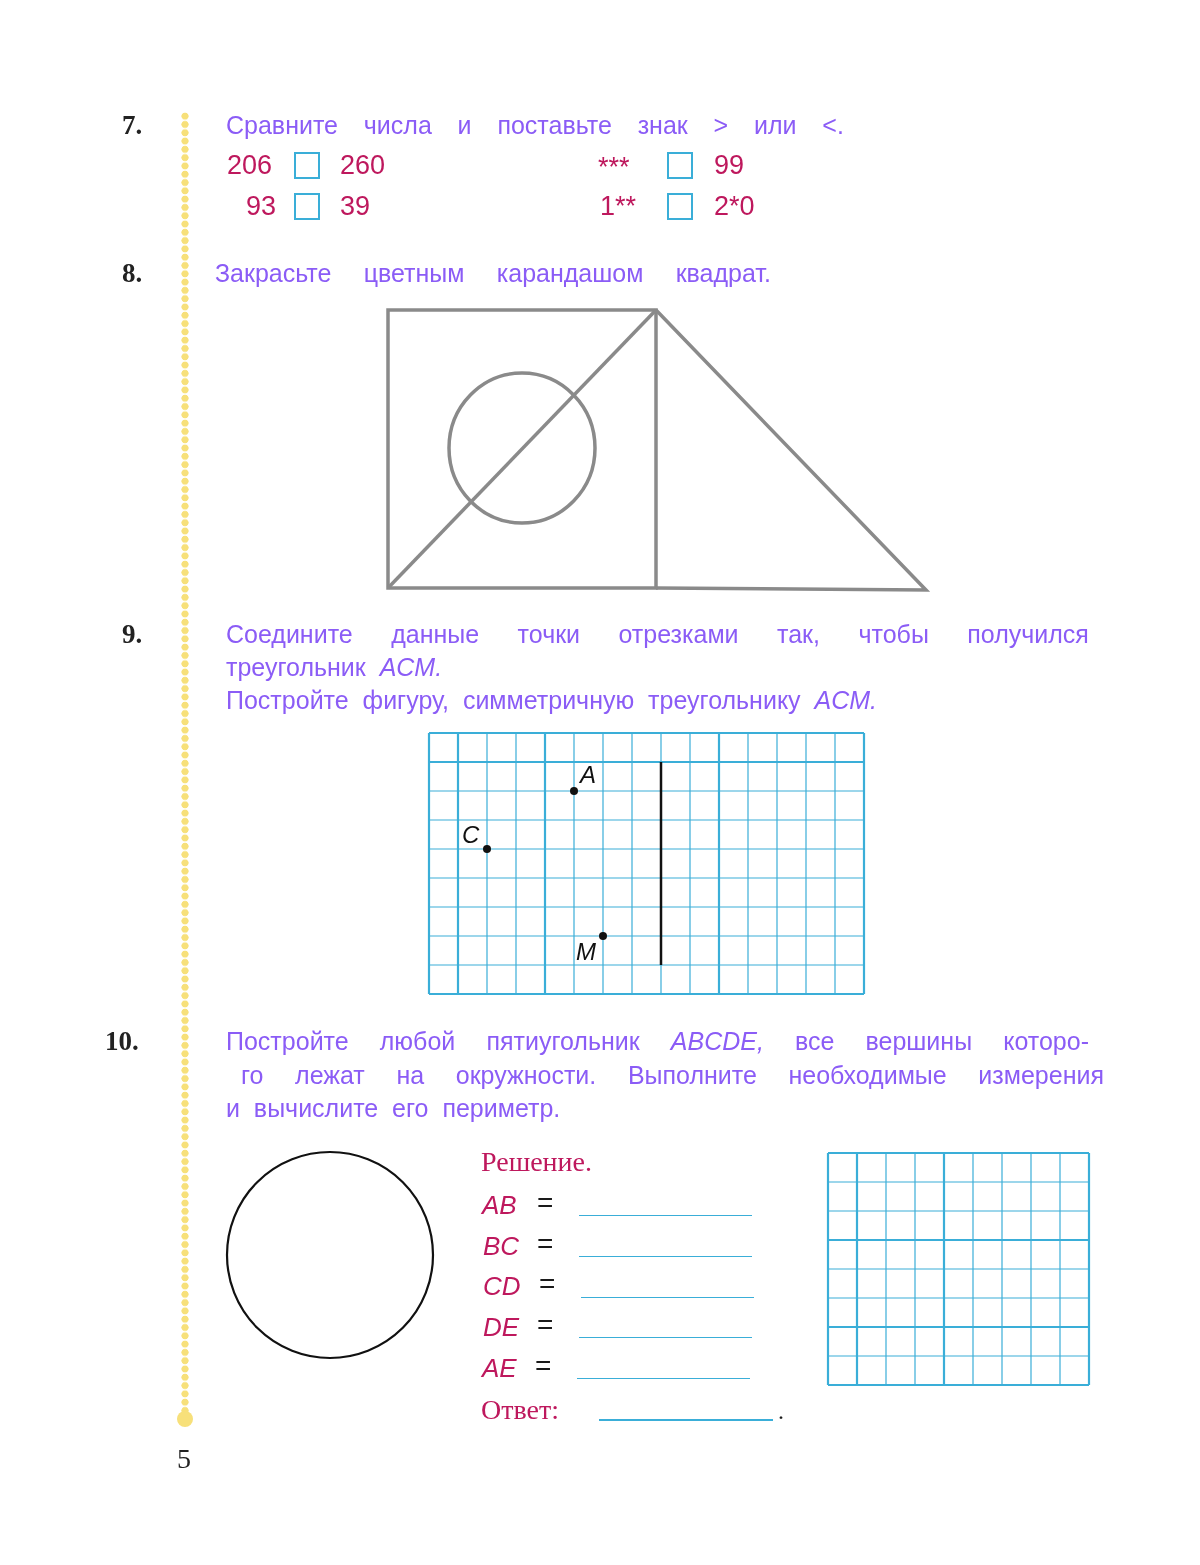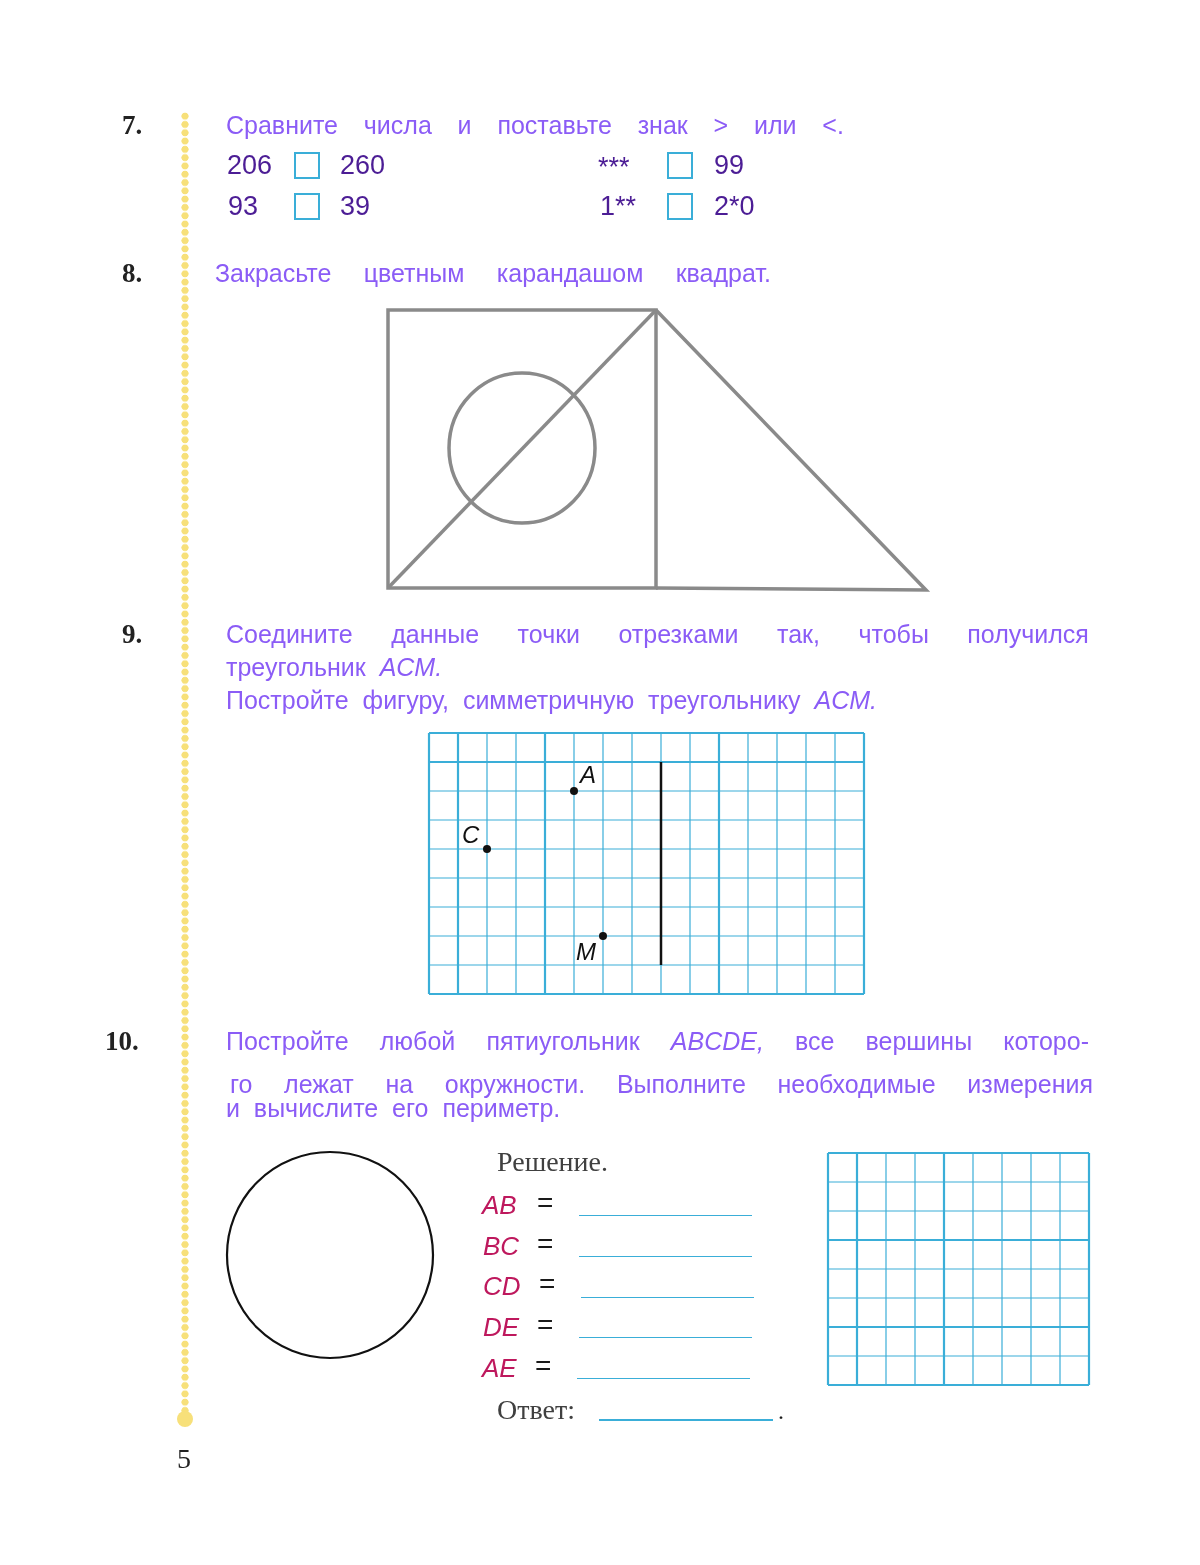--- a/index.html
+++ b/index.html
@@ -3,27 +3,27 @@
 <meta charset="utf-8">
 <style>
   html, body { margin:0; padding:0; background:#ffffff; }
   body { width:1200px; height:1565px; position:relative; overflow:hidden;
          font-family:"DejaVu Sans Condensed","DejaVu Sans", sans-serif; color:#1a1a1a; }
   .abs { position:absolute; }
   .num { font-family:"Liberation Serif","DejaVu Serif", serif; font-weight:bold; font-size:27px; color:#222; }
   .txt { font-family:"Liberation Sans Narrow","Liberation Sans", sans-serif; font-size:25px; color:#8b5cf6; white-space:nowrap; }
   .just { display:flex; justify-content:space-between; }
   .it { font-style:italic; }
-  .cmp { font-family:"Liberation Sans Narrow","Liberation Sans", sans-serif; font-size:27px; color:#4c1d95; }
+  .cmp { font-family:"Liberation Sans Narrow","Liberation Sans", sans-serif; font-size:27px; color:#be185d; }
   .box { position:absolute; width:26px; height:27px; border:2px solid #3aaed8; box-sizing:border-box; }
   .dots { position:absolute; left:181px; top:112px; width:8px; height:1305px;
           background-image: radial-gradient(circle, #f7e07a 3.4px, transparent 3.8px);
           background-size: 8px 8.3px; background-repeat: repeat-y; }
   .bigdot { position:absolute; left:177px; top:1411px; width:16px; height:16px; border-radius:50%; background:#f7e07a; }
-  .serifblue { font-family:"Liberation Serif","DejaVu Serif", serif; color:#404040; font-size:28px;margin-left:16px; }
+  .serifblue { font-family:"Liberation Serif","DejaVu Serif", serif; color:#be185d; font-size:28px; }
   .eqlbl { font-family:"Liberation Sans","DejaVu Sans", sans-serif; font-style:italic; font-size:26px; color:#be185d; }
   .eqsign { font-family:"Liberation Sans","DejaVu Sans", sans-serif; font-size:28px; color:#1a1a1a; }
   .ansline { position:absolute; height:0; border-top:1.5px solid #3aaed8; }
   .pagenum { font-family:"Liberation Serif","DejaVu Serif", serif; font-size:28px; color:#222; }
 </style>
 </head>
 <body>
 
 <div class="dots"></div>
 <div class="bigdot"></div>
@@ -39,21 +39,21 @@
   <span>или</span>
   <span>&lt;.</span>
 </div>
 
 <div>
   <div class="abs cmp" style="left:227px;top:150px;">206</div>
   <div class="box" style="left:294px;top:152px;"></div>
   <div class="abs cmp" style="left:340px;top:150px;">260</div>
 </div>
 <div>
-  <div class="abs cmp" style="left:228px;top:191px;">93</div>
+  <div class="abs cmp" style="left:246px;top:191px;">93</div>
   <div class="box" style="left:294px;top:193px;"></div>
   <div class="abs cmp" style="left:340px;top:191px;text-align:center;">39</div>
 </div>
 <div>
   <div class="abs cmp" style="left:598px;top:152px;">***</div>
   <div class="box" style="left:667px;top:152px;"></div>
   <div class="abs cmp" style="left:714px;top:150px;">99</div>
 </div>
 <div>
   <div class="abs cmp" style="left:600px;top:191px;">1**</div>
@@ -132,21 +132,21 @@
 <div class="abs num" style="left:105px;top:1026px;">10.</div>
 <div class="abs txt just" style="left:226px;top:1027px;width:863px;">
   <span>Постройте</span>
   <span>любой</span>
   <span>пятиугольник</span>
   <span class="it">ABCDE,</span>
   <span>все</span>
   <span>вершины</span>
   <span>которо-</span>
 </div>
-<div class="abs txt just" style="left:230px;top:1061px;width:863px;margin-top:9px;">
+<div class="abs txt just" style="left:241px;top:1061px;width:863px;">
   <span>го</span>
   <span>лежат</span>
   <span>на</span>
   <span>окружности.</span>
   <span>Выполните</span>
   <span>необходимые</span>
   <span>измерения</span>
 </div>
 <div class="abs txt" style="left:226px;top:1094px;white-space:pre;">и  вычислите  его  периметр.</div>
 

